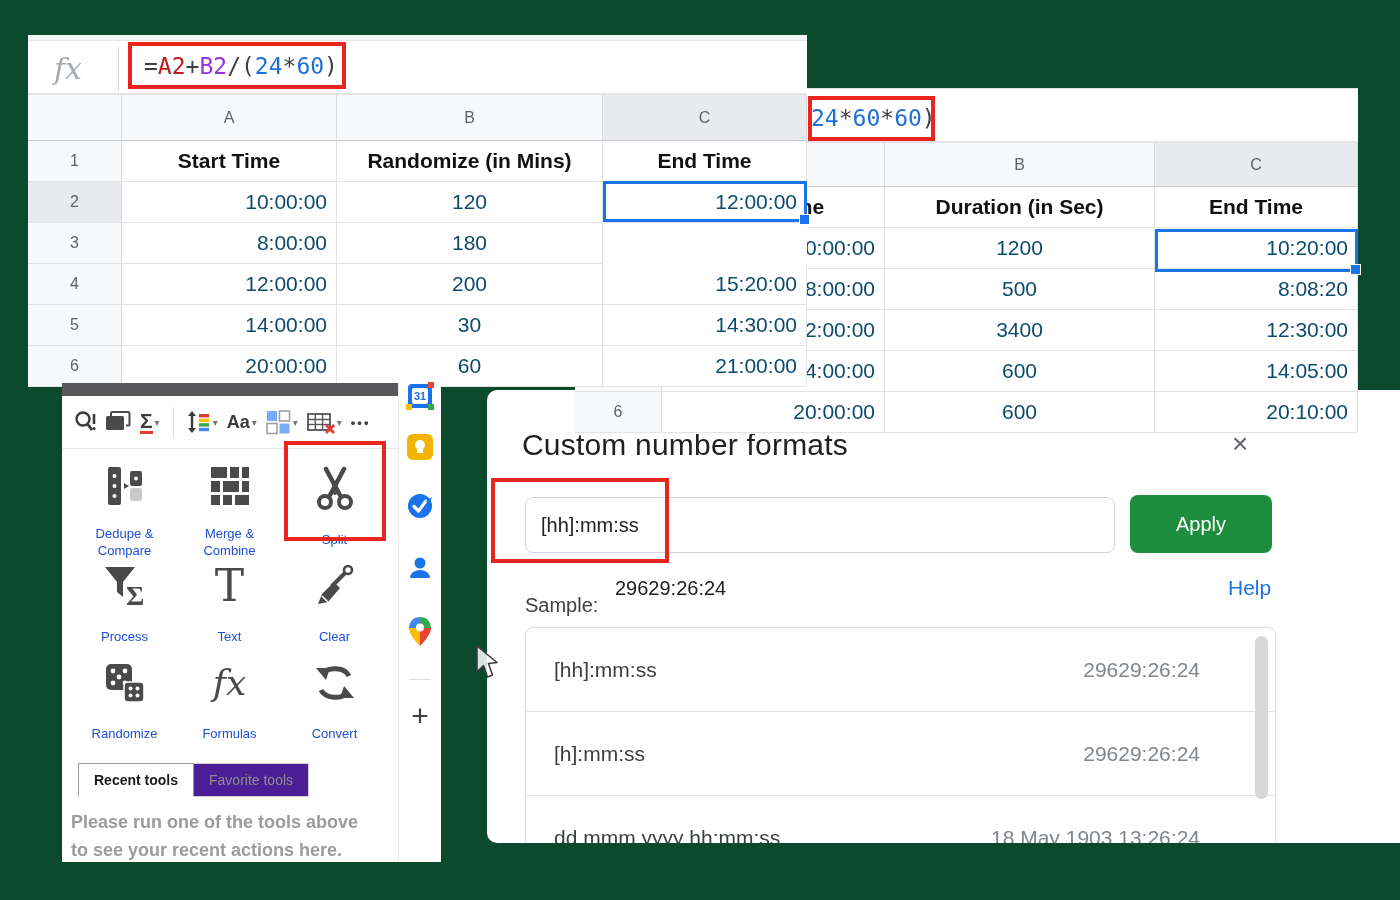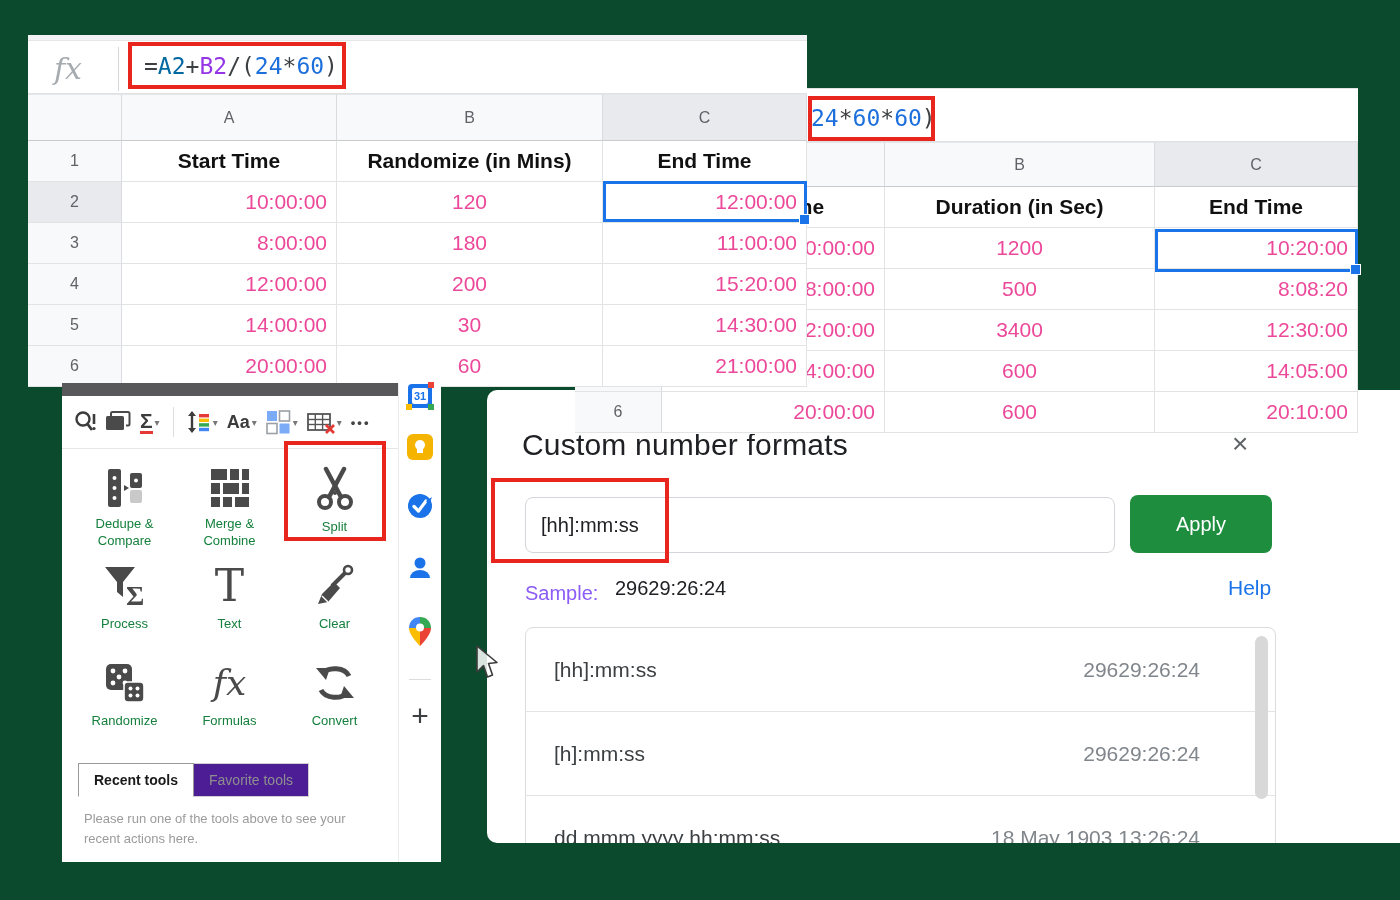--- a/index.html
+++ b/index.html
@@ -5,29 +5,29 @@
   html,body{margin:0;padding:0;background:#062d1c;font-family:"Liberation Sans",sans-serif;}
   .canvas{position:relative;width:1400px;height:900px;overflow:hidden;background:#0b4a2c;}
 
   
   .sheet{position:absolute;background:#fff;}
   .fbar{position:relative;background:#fff;border-bottom:1px solid #e0e2e4;}
   .fx-label{position:absolute;left:26px;top:10px;font-family:"DejaVu Serif",serif;font-style:italic;font-size:30px;color:#a6abb0;}
   .fbar-divider{position:absolute;left:90px;top:6px;height:44px;width:1px;background:#d5d7da;}
   .redbox{position:absolute;border:4px solid #e8261d;background:#fff;box-sizing:border-box;overflow:hidden;white-space:nowrap;}
   .formula-text{font-family:"DejaVu Sans Mono",monospace;font-size:23px;color:#202124;padding:7px 0 0 12px;}
-  .tk-orange{color:#0369a1;margin-top:34px;} .tk-purple{color:#9334e6;} .tk-blue{color:#1d6fdc;} .tk-plain{color:#3c4043;}
+  .tk-orange{color:#b91c1c;margin-top:34px;} .tk-purple{color:#9334e6;} .tk-blue{color:#1d6fdc;} .tk-plain{color:#3c4043;}
   .colstrip{display:flex;background:#f8f9fa;}
   .colstrip .cell{box-sizing:border-box;border-right:1px solid #d9dbde;border-bottom:1px solid #c9cccf;border-top:1px solid #e4e6e8;
     color:#5f6368;font-size:16px;display:flex;align-items:center;justify-content:center;background:#f8f9fa;}
   .colstrip .corner{background:#f8f9fa;}
   .hl{background:#e8eaed !important;}
   .srow{display:flex;}
   .srow .cell{box-sizing:border-box;border-right:1px solid #e2e3e3;border-bottom:1px solid #e2e3e3;
-    font-size:21px;color:#ec4899;display:flex;align-items:center;background:#fff;}
+    font-size:21px;color:#0c4a6e;display:flex;align-items:center;background:#fff;}
   .srow .rh{background:#f8f9fa;color:#5f6368;font-size:16px;justify-content:center;border-right:1px solid #d9dbde;}
   .cell.num-r{justify-content:flex-end;padding-right:9px;}
   .cell.ctr{justify-content:center;}
   .cell.hdr{font-weight:bold;justify-content:center;color:#111;}
   .sel{position:absolute;border:3px solid #1a73e8;box-sizing:border-box;pointer-events:auto;}
   .fill-handle{position:absolute;right:-6px;bottom:-6px;width:11px;height:11px;background:#1a73e8;border:1.5px solid #fff;box-sizing:border-box;}
 
   
   #sheet1{left:28px;top:35px;width:779px;height:351px;z-index:30;}
   #sheet1 .topstrip{height:5px;background:#f1f3f4;border-bottom:1px solid #e4e6e8;}
@@ -59,27 +59,27 @@
   .tb-sep{width:1px;height:30px;background:#ddd;margin:0 4px;}
   .tb-sigma{font-size:21px;font-weight:bold;color:#3c3c3c;border-bottom:3px solid #e53935;line-height:1;}
   .tb-aa{font-size:18px;font-weight:bold;color:#3c3c3c;}
   .tb-caret{font-size:10px;color:#777;}
   .tb-dots{font-size:13px;font-weight:bold;letter-spacing:2px;color:#444;}
   .tool-grid{position:absolute;left:10px;top:70px;width:320px;display:grid;grid-template-columns:105px 105px 105px;grid-auto-rows:97px;}
   .tool{display:flex;flex-direction:column;align-items:center;justify-content:flex-start;padding-top:10px;box-sizing:border-box;cursor:pointer;}
   .tool-icon{height:52px;display:flex;align-items:center;justify-content:center;color:#4a4a4a;}
   .tool-glyph-serif{font-family:"DejaVu Serif",serif;font-size:44px;color:#4a4a4a;line-height:1;}
   .tool-glyph-fx{font-family:"DejaVu Serif",serif;font-style:italic;font-size:36px;color:#4a4a4a;line-height:1;}
-  .tool-label{font-size:13px;color:#15803d;text-align:center;line-height:1.3;margin-top:4px;width:95px;}
+  .tool-label{font-size:13px;color:#1d4ed8;text-align:center;line-height:1.3;margin-top:17px;width:95px;}
   .split-redbox{position:absolute;left:222px;top:58px;width:102px;height:100px;border:4px solid #e8261d;box-sizing:border-box;}
   .ab-tabs{position:absolute;left:16px;top:380px;display:flex;align-items:flex-start;}
   .tab{padding:8px 15px;font-size:14px;box-sizing:border-box;}
   .tab.active{border:1px solid #999;border-bottom:1px solid #fff;background:#fff;font-weight:bold;color:#1a1a1a;}
   .tab.inactive{border:1px solid #d0d0d0;border-left:none;background:#4c1d95;color:#8f8f8f;}
-  .ab-message{position:absolute;left:22px;top:426px;width:300px;font-size:13px;color:#9b9b9b;line-height:1.55;}
+  .ab-message{position:absolute;left:9px;top:426px;width:300px;font-size:18px;color:#9b9b9b;line-height:1.55;font-weight:bold;}
   .ab-sidecol{position:absolute;left:336px;top:0;width:42px;height:479px;background:#fff;border-left:1px solid #ececec;}
   .side-ic{position:absolute;left:50%;transform:translateX(-50%);}
   .cal-icon{top:1px;width:24px;height:24px;background:#1a73e8;border-radius:4px;position:absolute;}
   .cal-inner{position:absolute;left:4px;top:4px;right:4px;bottom:4px;background:#fff;border-radius:2px;
     display:flex;align-items:center;justify-content:center;font-size:11px;font-weight:bold;color:#1a73e8;}
   .cal-chip{position:absolute;width:6px;height:6px;}
   .keep-icon{top:51px;width:26px;height:26px;background:#f5b400;border-radius:6px;position:absolute;}
   .keep-bulb{position:absolute;left:8px;top:6px;width:10px;height:10px;background:#fff;border-radius:50%;}
   .keep-base{position:absolute;left:10px;top:15px;width:6px;height:4px;background:#fff;}
   .divider-sm{top:296px;width:22px;height:1px;background:#dadce0;position:absolute;}
@@ -87,21 +87,21 @@
 
   
   #dialog{position:absolute;left:487px;top:390px;width:952px;height:453px;background:#fff;border-radius:10px;z-index:10;overflow:hidden;}
   .dlg-title{position:absolute;left:35px;top:38px;font-size:30px;color:#202124;letter-spacing:.2px;}
   .dlg-close{position:absolute;left:745px;top:40px;font-size:28px;color:#5f6368;line-height:1;cursor:pointer;}
   .dlg-redbox{position:absolute;left:4px;top:88px;width:178px;height:85px;border:4px solid #e8261d;box-sizing:border-box;}
   .dlg-input{position:absolute;left:38px;top:107px;width:590px;height:56px;border:1px solid #d2d5d9;border-radius:8px;
     box-sizing:border-box;font-size:20px;color:#202124;padding-left:15px;font-family:"Liberation Sans",sans-serif;outline:none;}
   .dlg-apply{position:absolute;left:643px;top:105px;width:142px;height:58px;background:#1e8e3e;border:none;border-radius:8px;
     color:#fff;font-size:20px;font-weight:500;cursor:pointer;font-family:"Liberation Sans",sans-serif;}
-  .dlg-sample-label{position:absolute;left:38px;top:192px;font-size:20px;color:#8b5cf6;}
+  .dlg-sample-label{position:absolute;left:38px;top:204px;font-size:20px;color:#404040;}
   .dlg-sample-value{position:absolute;left:128px;top:187px;font-size:20px;color:#202124;font-weight:500;}
   .dlg-help{position:absolute;left:741px;top:186px;font-size:21px;color:#1a73e8;cursor:pointer;}
   .dlg-list{position:absolute;left:38px;top:237px;width:751px;height:260px;border:1px solid #dadce0;border-radius:8px;box-sizing:border-box;}
   .fmt-row{height:83px;border-bottom:1px solid #e4e4e4;position:relative;display:flex;align-items:center;cursor:pointer;}
   .fmt-left{margin-left:28px;font-size:21px;color:#3c4043;}
   .fmt-right{position:absolute;right:75px;font-size:21px;color:#80868b;}
   .dlg-scrollbar{position:absolute;right:7px;top:8px;width:13px;height:163px;background:#d8d8d8;border-radius:7px;}
 
   
   #cursor{position:absolute;left:474px;top:644px;z-index:50;}
@@ -218,21 +218,20 @@
     <div class="srow">
       <div class="cell rh hl">2</div>
       <div class="cell ca num-r">10:00:00</div>
       <div class="cell cb ctr">120</div>
       <div class="cell cc num-r">12:00:00</div>
     </div>
     <div class="srow">
       <div class="cell rh">3</div>
       <div class="cell ca num-r">8:00:00</div>
       <div class="cell cb ctr">180</div>
-      <div class="cell cc num-r">11:00:00</div>
     </div>
     <div class="srow">
       <div class="cell rh">4</div>
       <div class="cell ca num-r">12:00:00</div>
       <div class="cell cb ctr">200</div>
       <div class="cell cc num-r">15:20:00</div>
     </div>
     <div class="srow">
       <div class="cell rh">5</div>
       <div class="cell ca num-r">14:00:00</div>

